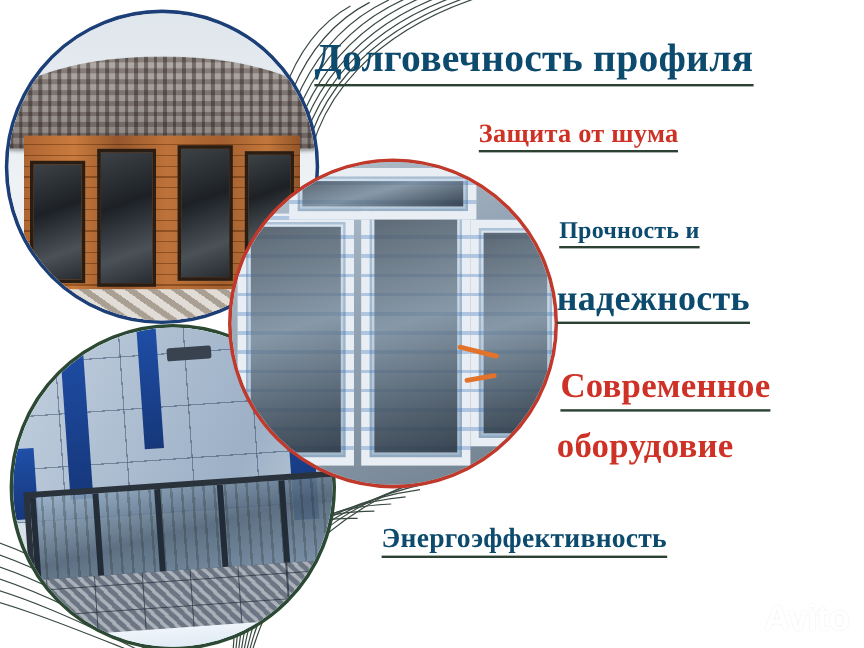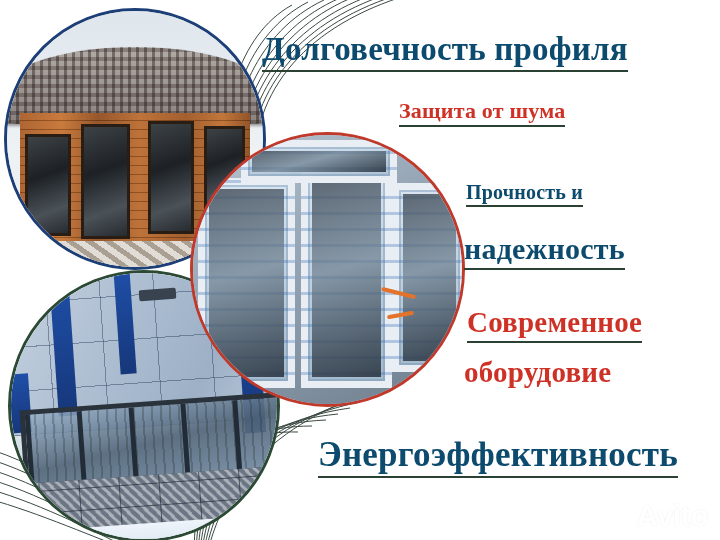--- a/index.html
+++ b/index.html
@@ -192,21 +192,21 @@
   }
   .blue { color: #0c4a6e; }
   .red  { color: #ce3226; }
 
   #t1 { left: 262px; top: 33px;  font-size: 33px; }
   #t2 { left: 399px; top: 100px; font-size: 22px; }
   #t3 { left: 466px; top: 182px; font-size: 20px; }
   #t4 { left: 464px; top: 234px; font-size: 30px; }
   #t5 { left: 467px; top: 308px; font-size: 29px; }
   #t6 { left: 464px; top: 358px; font-size: 29px; }
-  #t7 { left: 318px; top: 437px; font-size: 35px; }
+  #t7 { left: 318px; top: 437px; font-size: 23px; }
 
   
   #watermark {
     position: absolute;
     right: 12px; bottom: 9px;
     display: flex;
     align-items: center;
     gap: 5px;
     z-index: 9;
     opacity: .92;

